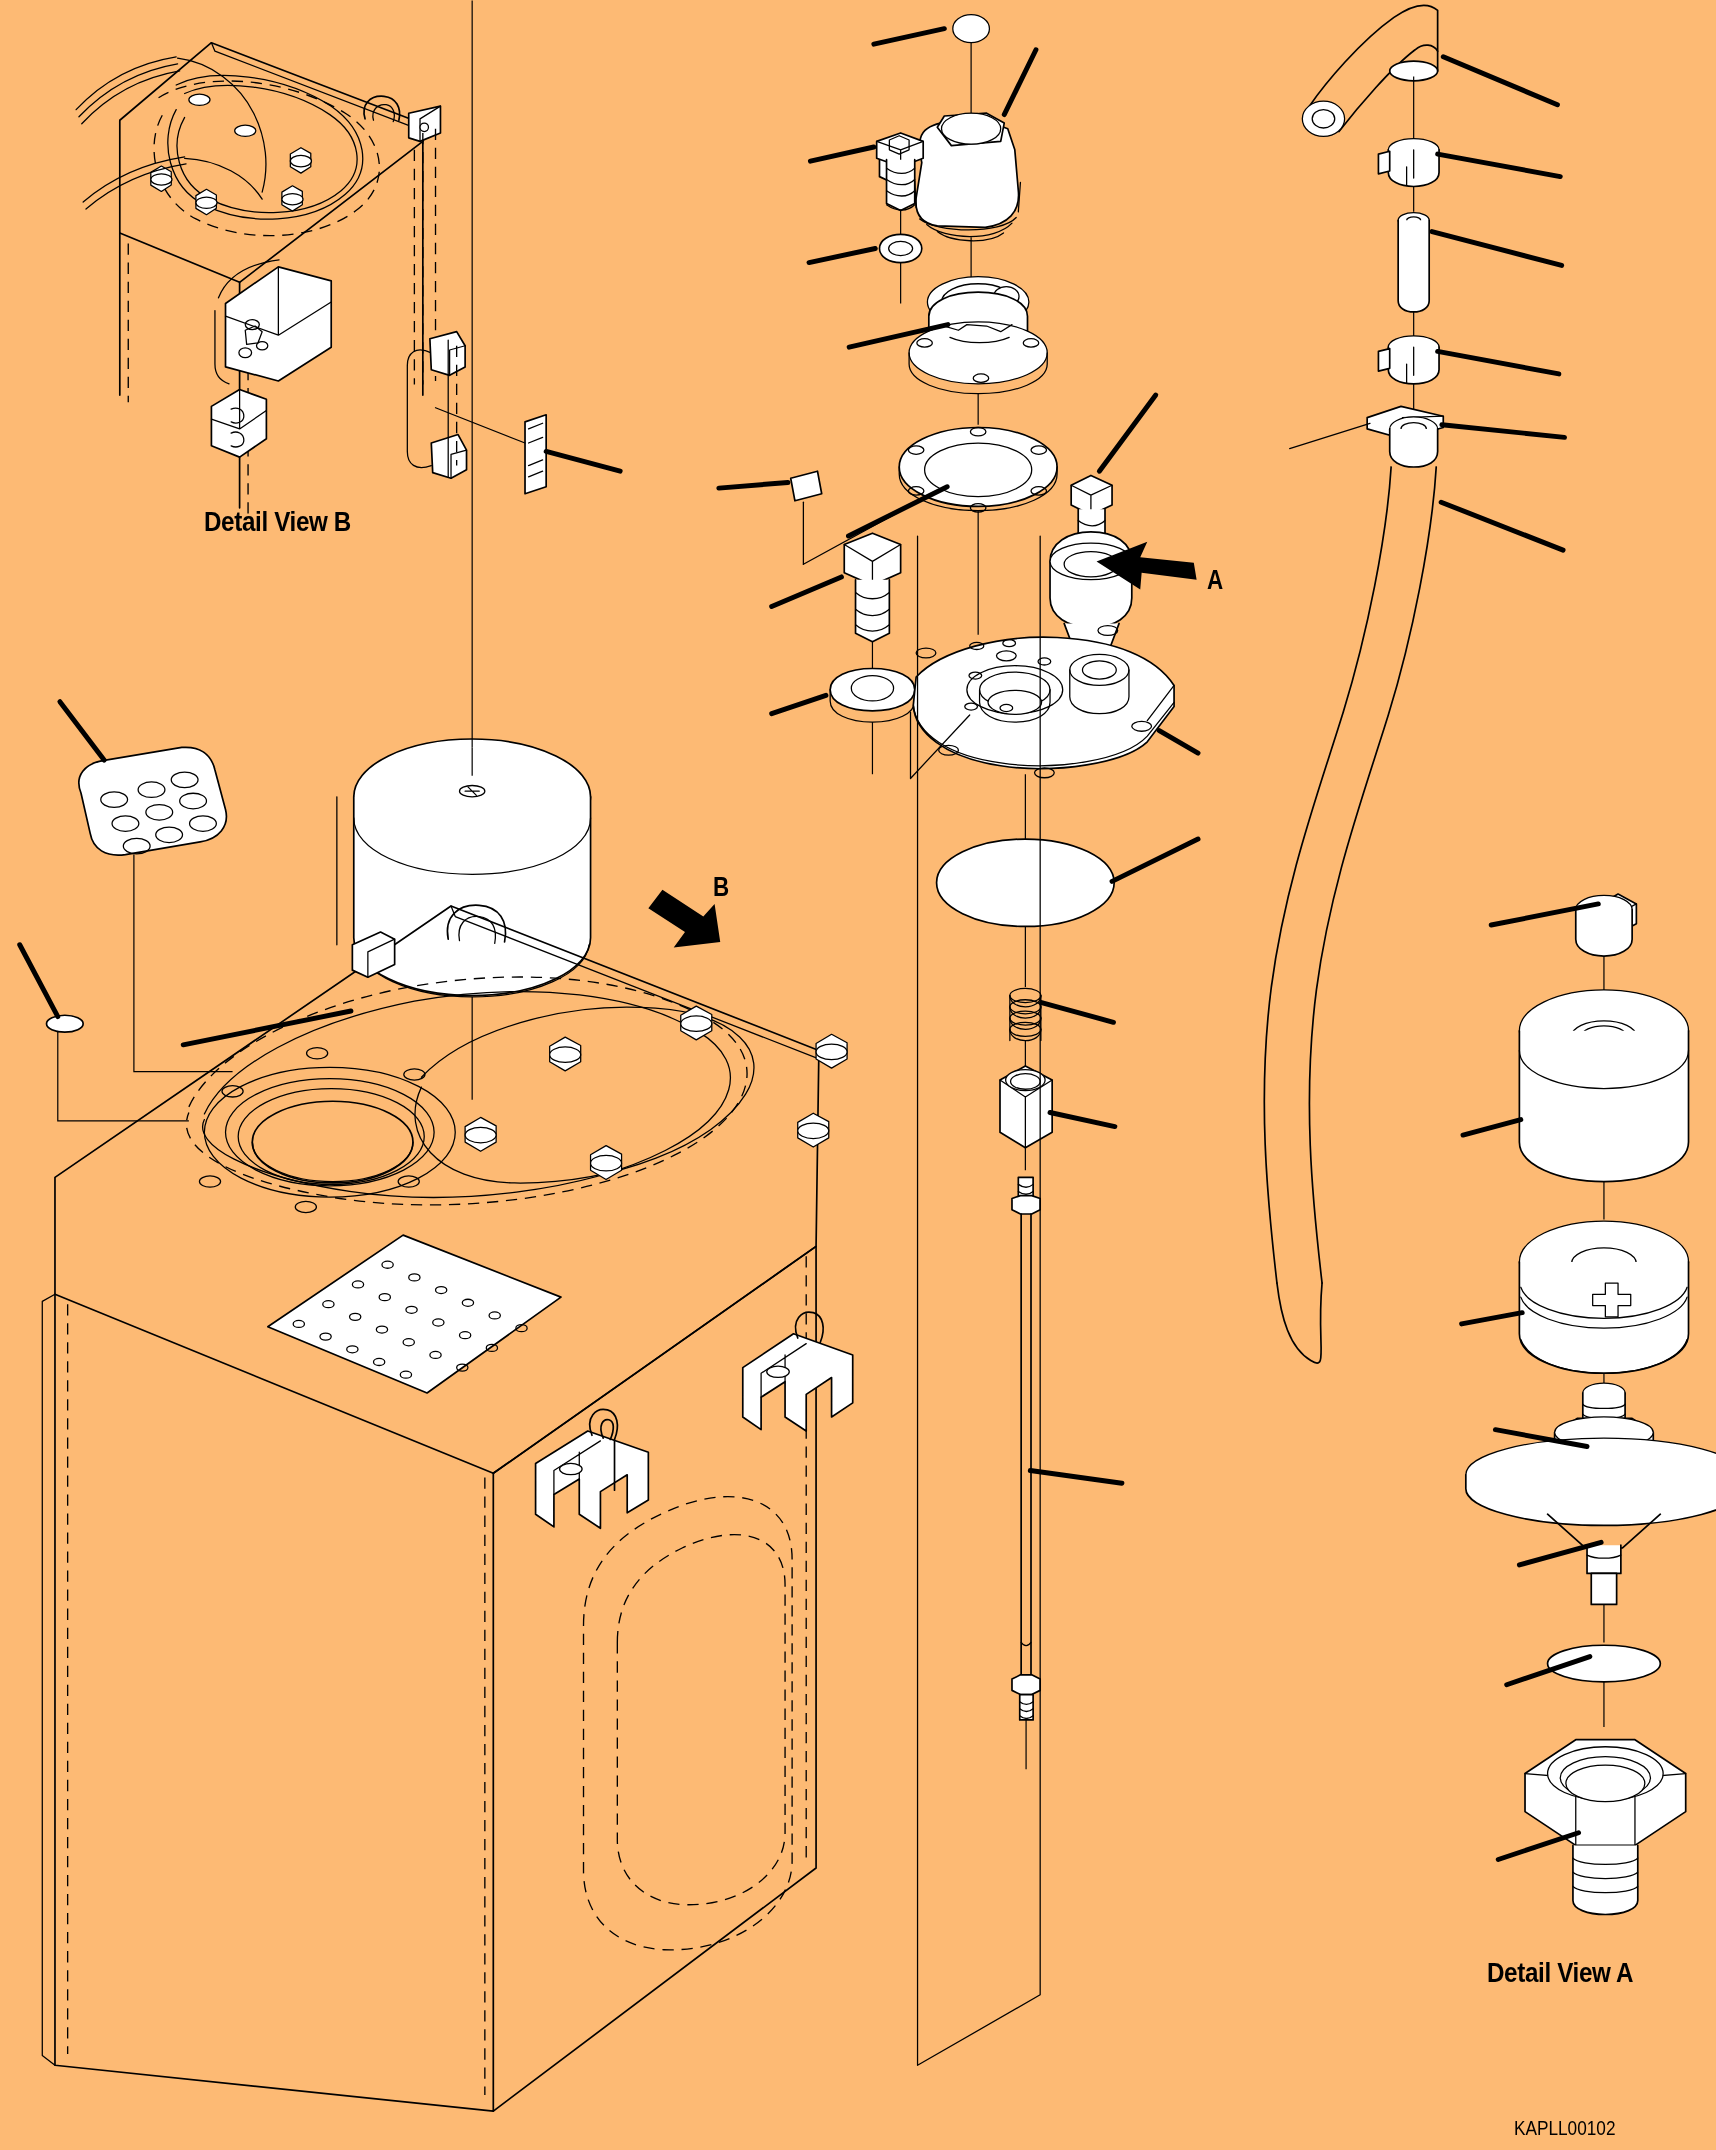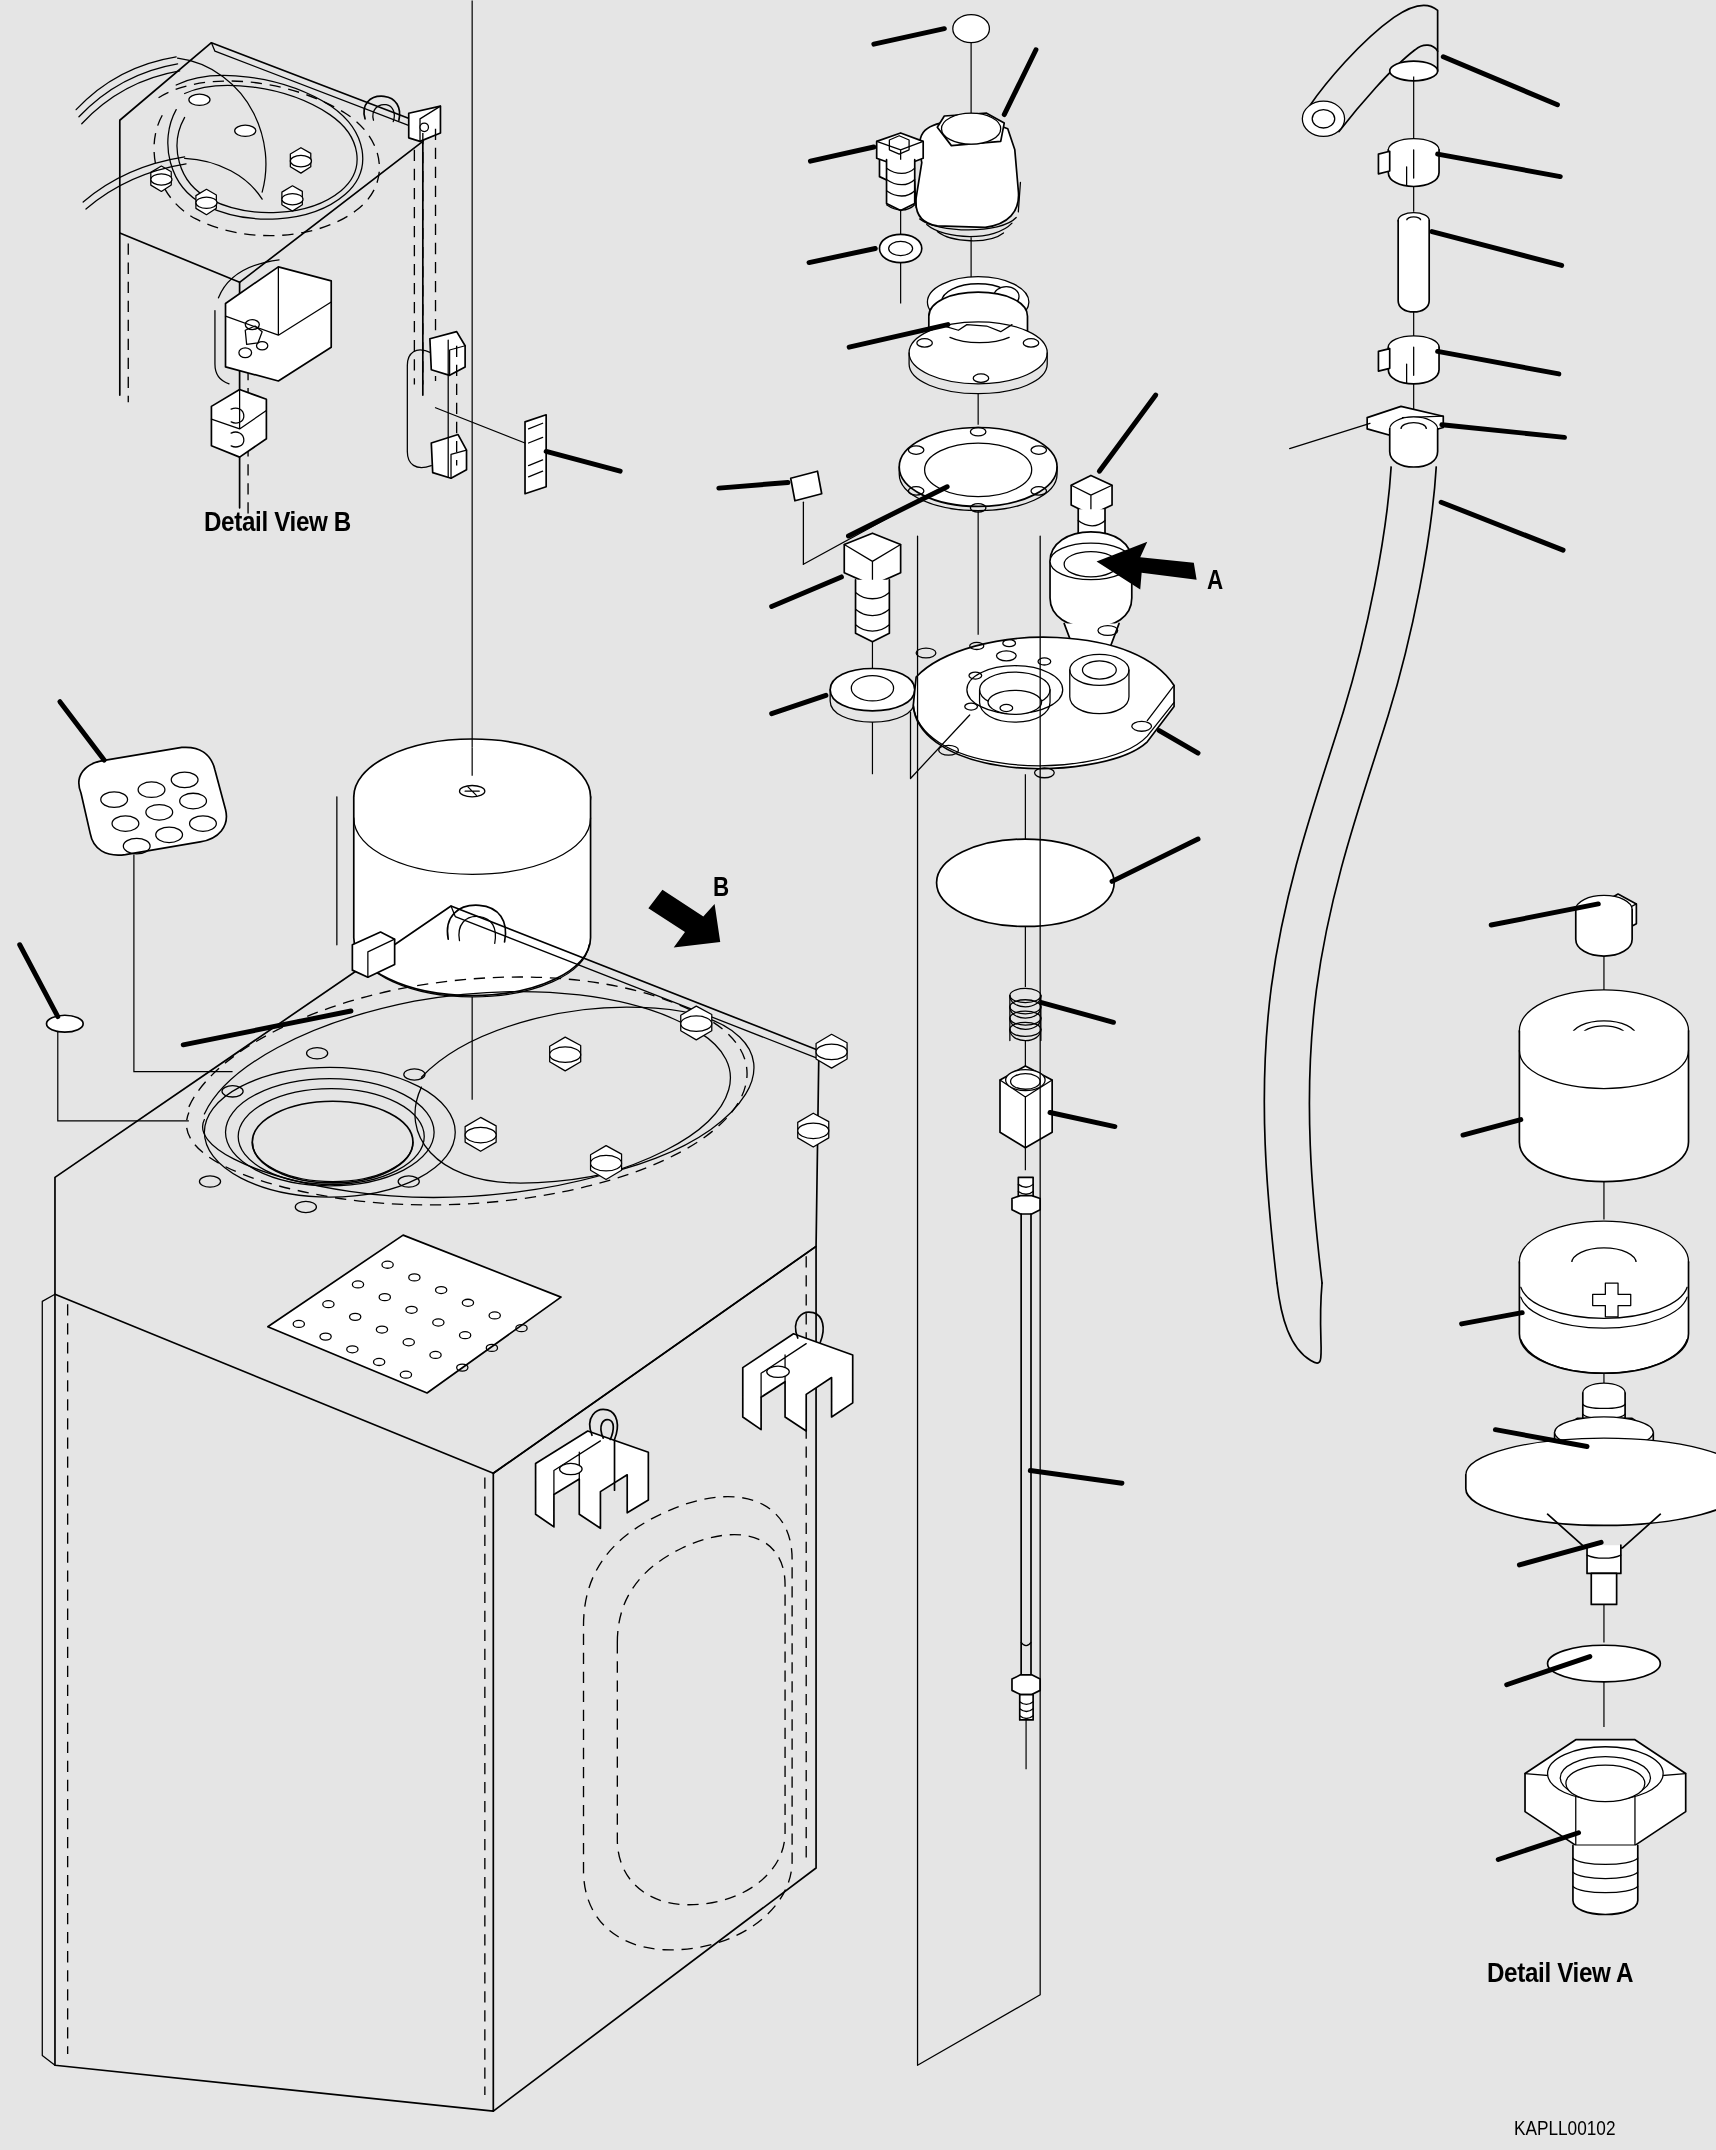--- a/index.html
+++ b/index.html
@@ -1,20 +1,20 @@
 <!DOCTYPE html>
 <html style="font-size:11.3px"><head>
 <meta charset="utf-8">
 <style>
   html,body{margin:0;padding:0;background:#fff;}
   body{font-family:"Liberation Sans",sans-serif;}
   #sheet{
     position:relative;
     width:1716px;height:2151px;
-    background:#e5e5e5;
+    background:#fdba74;
     overflow:hidden;
   }
   #art{position:absolute;left:0;top:0;width:1716px;height:2151px;}
   .vlabel{
     position:absolute;
     font-family:"Liberation Sans",sans-serif;
     font-weight:bold;
     color:#000;
     white-space:nowrap;
     letter-spacing:-0.4px;

